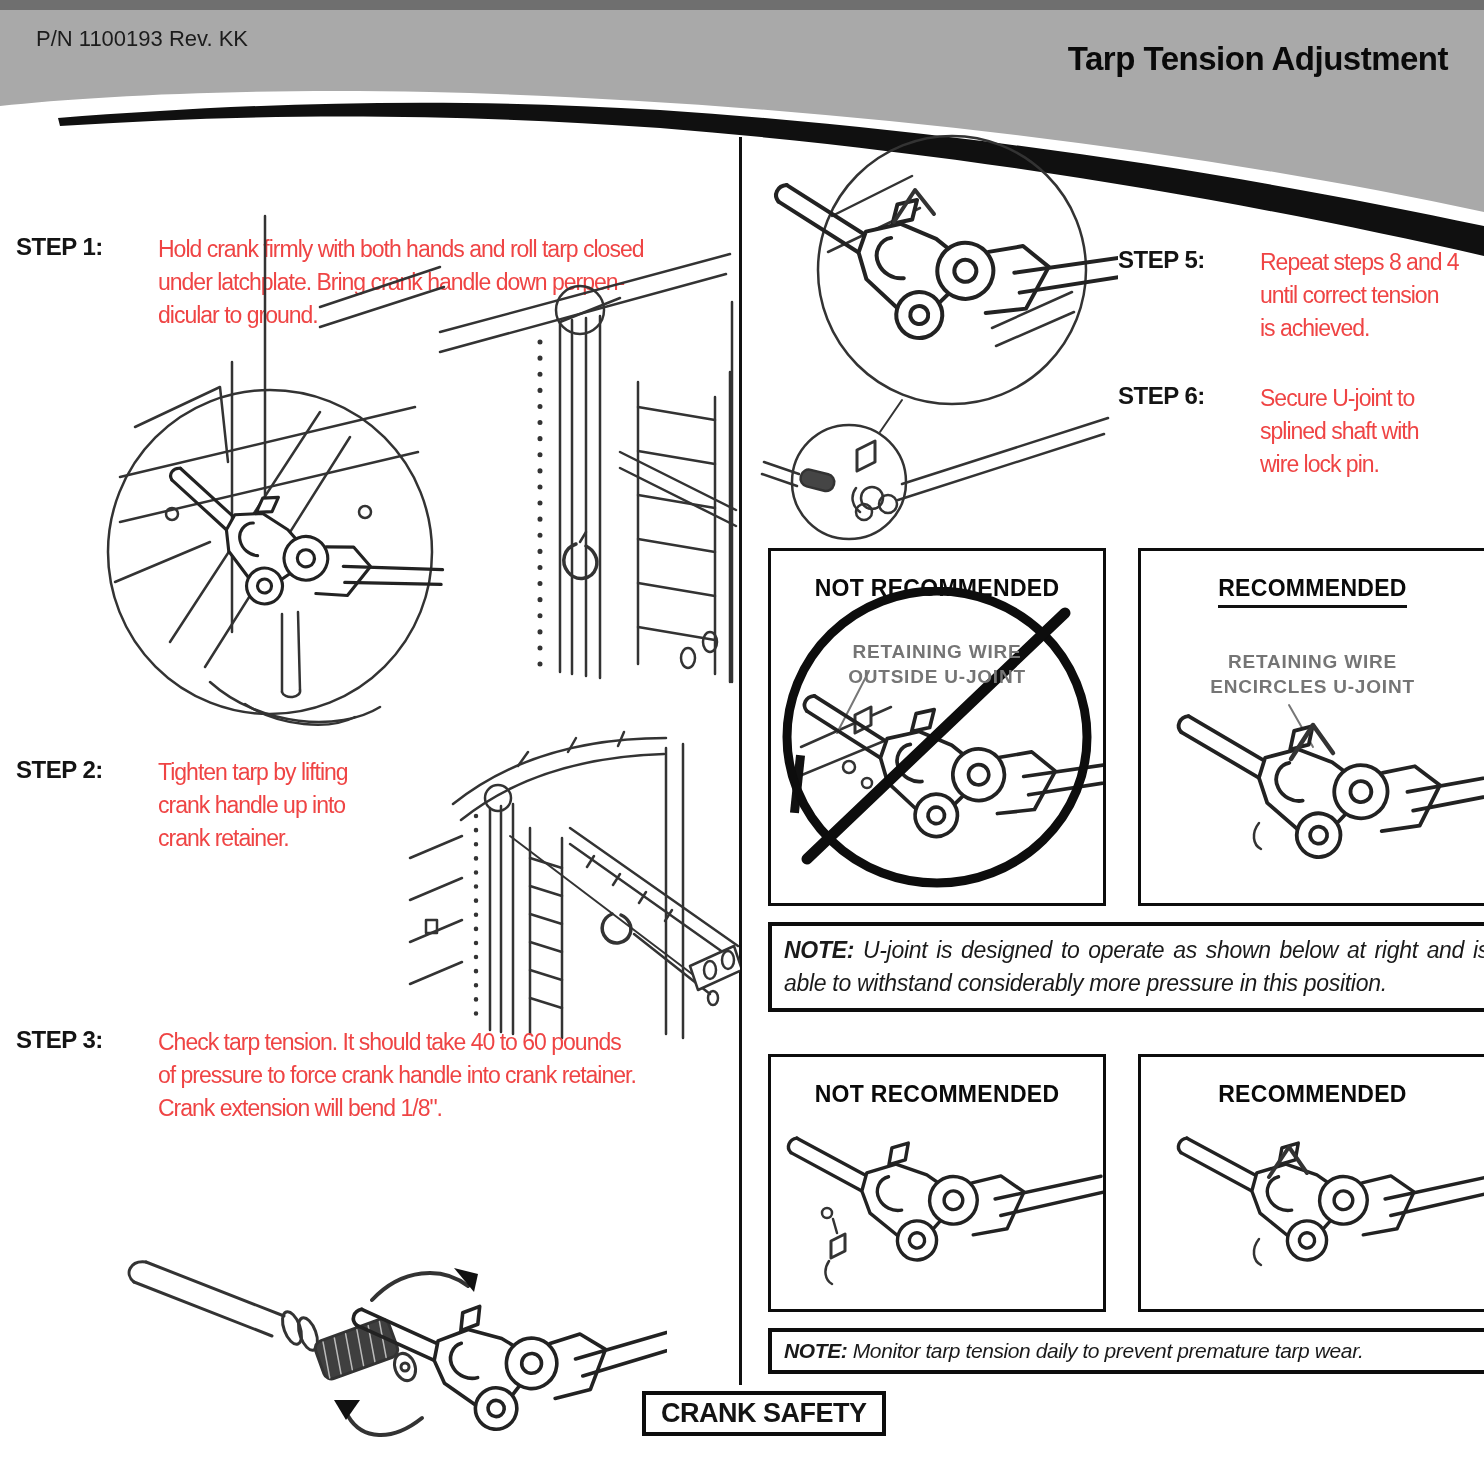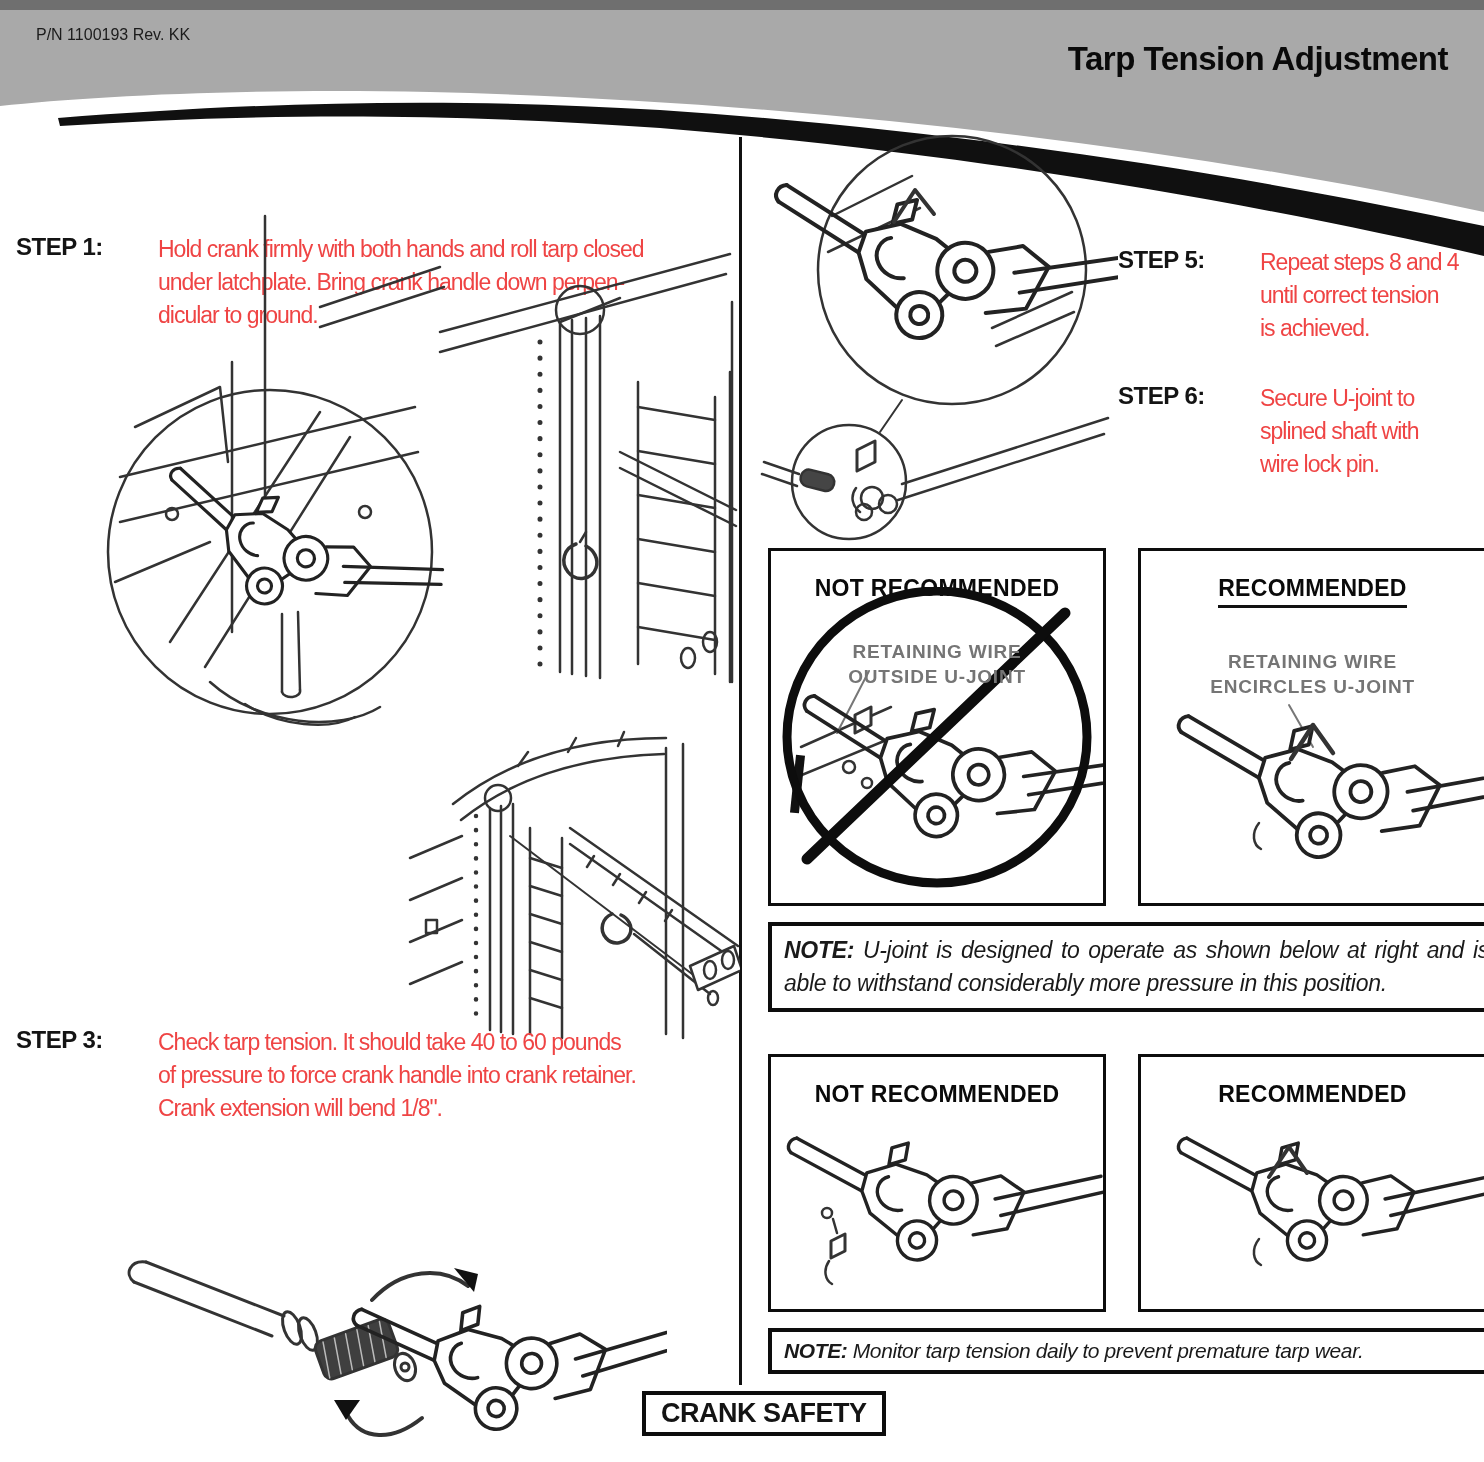--- a/index.html
+++ b/index.html
@@ -2,21 +2,21 @@
 <html><head>
 <meta charset="utf-8">
 <style>
   html,body{margin:0;padding:0;background:#fff;}
   .page{position:relative;width:1484px;height:1462px;background:#fff;overflow:hidden;
         font-family:"Liberation Sans",sans-serif;color:#141414;}
   svg{display:block;}
   .abs{position:absolute;}
 
   
-  .hdr-pn{position:absolute;left:36px;top:26px;font-size:16px;color:#1c1c1c;letter-spacing:0;}
+  .hdr-pn{position:absolute;left:36px;top:26px;font-size:22px;color:#1c1c1c;letter-spacing:0;}
   .hdr-title{position:absolute;right:36px;top:40px;font-size:33px;font-weight:bold;color:#0a0a0a;letter-spacing:-0.5px;}
 
   
   .step-row{position:absolute;display:flex;align-items:flex-start;}
   .step-label{font-weight:bold;font-size:24px;width:124px;flex:none;letter-spacing:-0.5px;}
   .step-text{font-size:23px;line-height:33px;letter-spacing:-1px;white-space:pre;color:#ef4444;margin-left:18px;}
 
   .divider{position:absolute;left:739px;top:137px;width:3px;height:1248px;background:#111;}
 
   
@@ -133,20 +133,26 @@
       <path d="M556,332 c-12,4 -16,18 -8,28 c8,10 24,8 28,-4 c3,-9 -2,-18 -10,-22" stroke-width="3.5"></path>
       <path d="M560,330 l6,-10"></path>
       <ellipse cx="690" cy="430" rx="7" ry="10"></ellipse>
         <ellipse cx="668" cy="446" rx="7" ry="10"></ellipse>
 
       <path d="M190,470 C240,515 320,520 360,495"></path>
       <path d="M225,492 C260,515 310,518 335,505"></path>
     </g>
   </svg>
 
+  <div class="step-row" style="left:16px;top:756px;width:430px;">
+    <div class="step-label">STEP 2:</div>
+    <div class="step-text">Tighten tarp by lifting
+crank handle up into
+crank retainer.</div>
+  </div>
 
   <svg class="abs" style="left:398px;top:708px;" width="342" height="332" viewBox="0 0 342 332">
     <g stroke="#333" stroke-width="2.5" fill="none" stroke-linecap="round" stroke-linejoin="round">
       <path d="M55,96 C120,44 200,30 268,30"></path>
       <path d="M63,112 C125,62 202,48 266,46"></path>
       <path d="M120,58 l10,-14"></path>
         <path d="M170,44 l8,-14"></path>
         <path d="M220,38 l6,-14"></path>
       <path d="M78,108 V318" stroke-width="4.5" stroke-dasharray="0.1 14"></path>
       <path d="M92,100 V322"></path>

